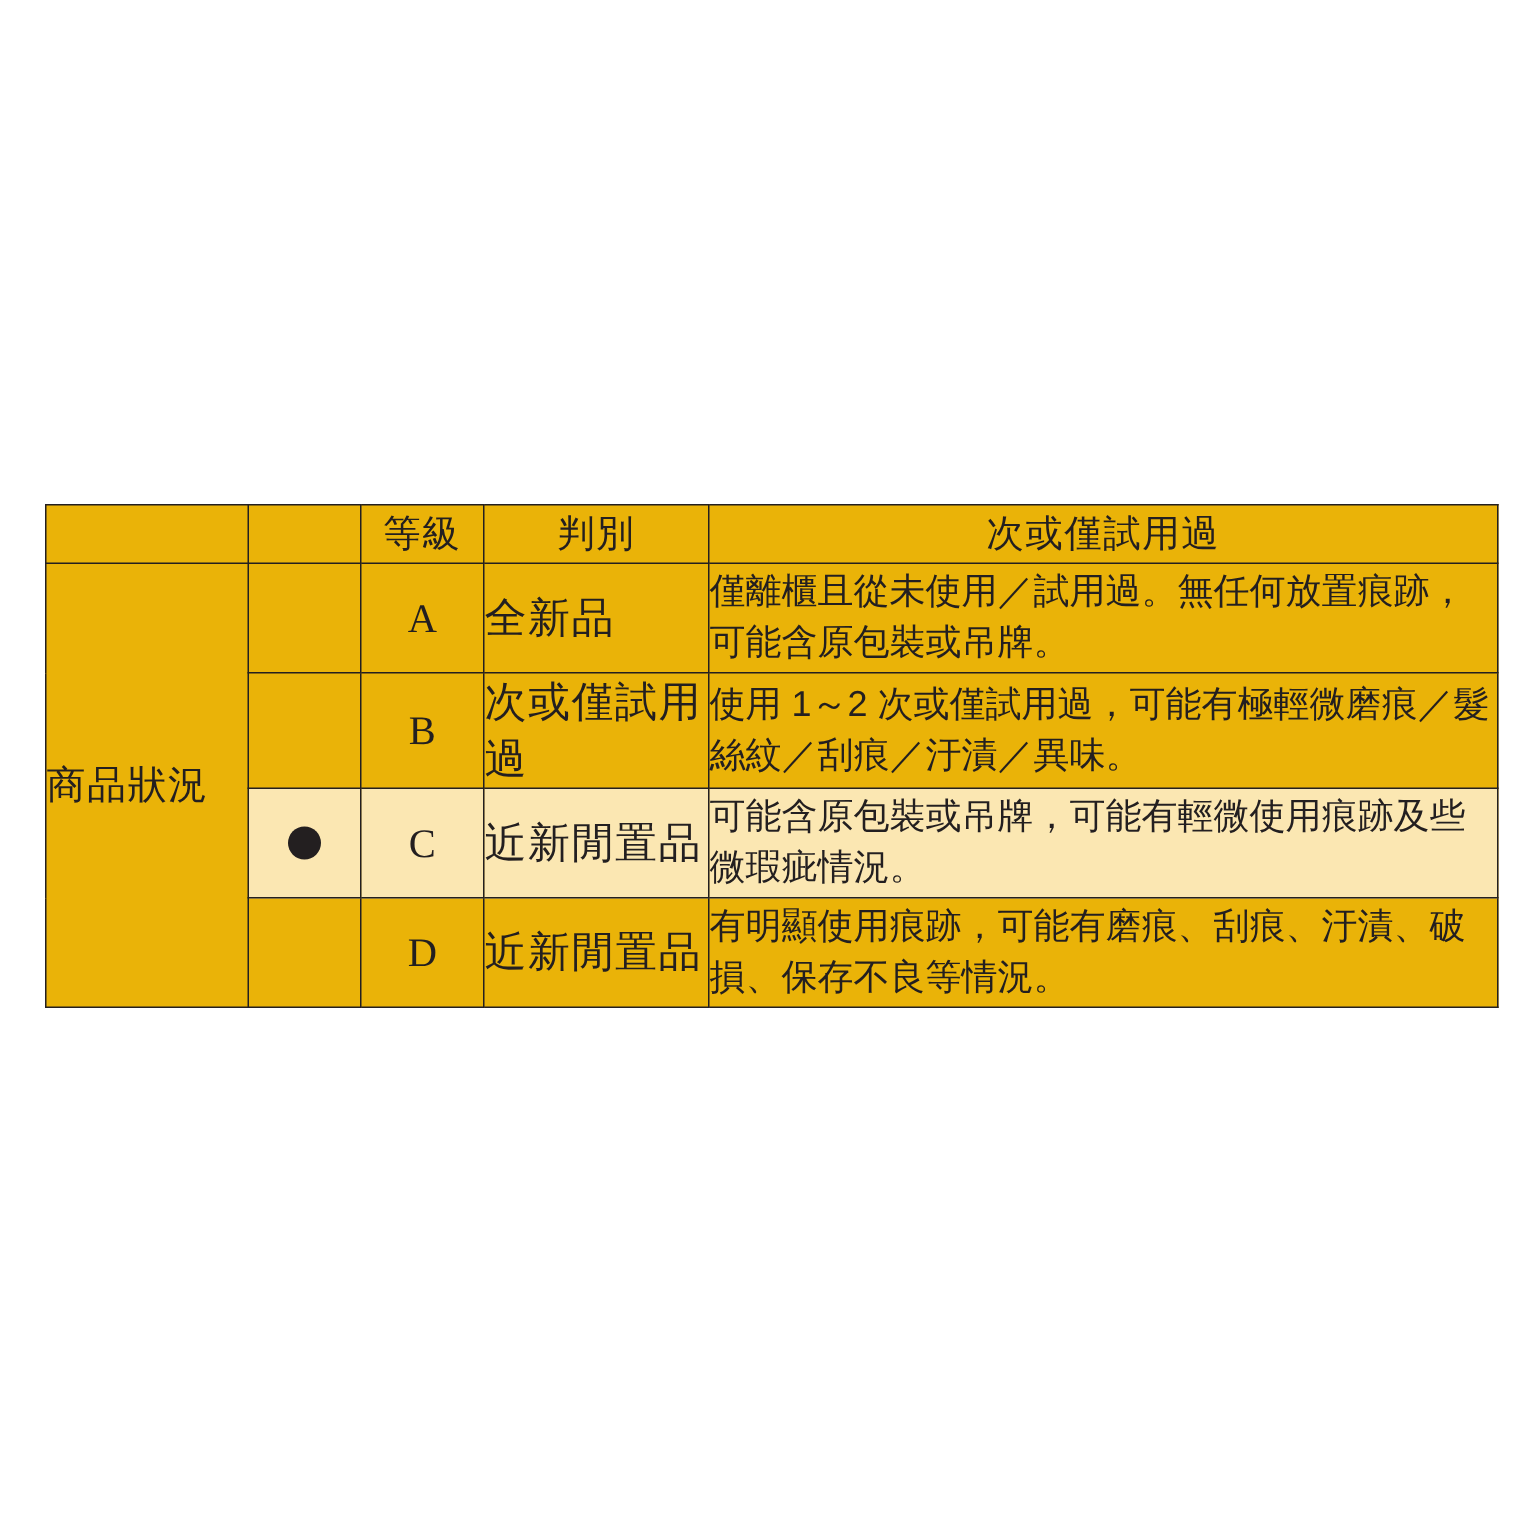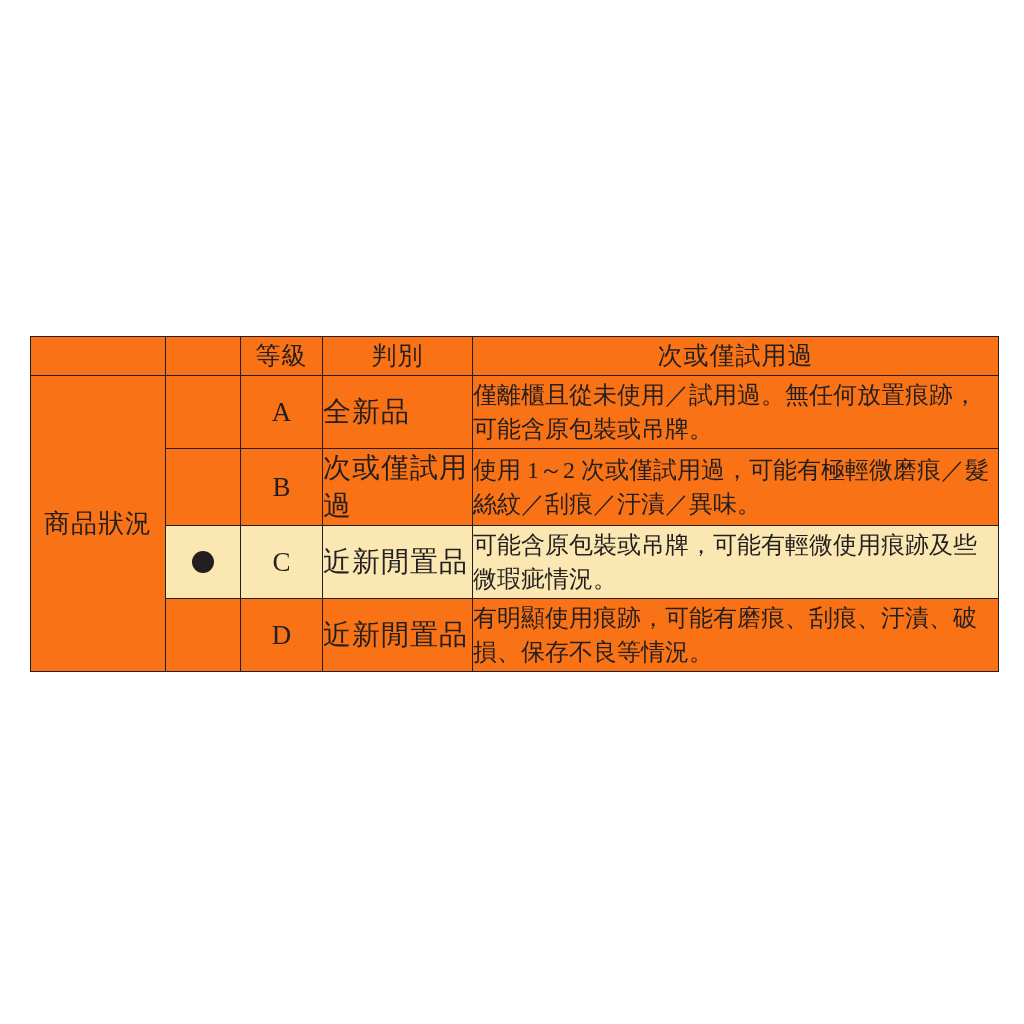--- a/index.html
+++ b/index.html
@@ -21,21 +21,21 @@
   .table-wrap {
     position: absolute;
     left: 30px;
     top: 336px;
     width: 968px;
   }
   table.cond-table {
     border-collapse: collapse;
     width: 968px;
     table-layout: fixed;
-    background: #f97316;
+    background: #eab308;
   }
   table.cond-table td,
   table.cond-table th {
     border: 1px solid #231f20;
     padding: 0;
     vertical-align: middle;
     color: #231f20;
     font-weight: normal;
   }
   
@@ -66,32 +66,32 @@
     font-weight: bold;
     letter-spacing: 1px;
   }
   .grade-letter {
     text-align: center;
     font-size: 27px;
     font-family: "Liberation Serif", "DejaVu Serif", serif;
     font-weight: normal;
   }
   .label-cell {
-    text-align: center;
+    text-align: left;
     font-size: 26px;
     font-family: Liberation Serif, serif;
     font-weight: bold;
     letter-spacing: 1px;
   }
   .desc-cell {
     text-align: left;
     font-size: 24px;
     line-height: 34px;
     padding: 4px 6px 4px 8px;
-    font-family: Liberation Serif, serif;
+    font-family: Liberation Sans, sans-serif;
     letter-spacing: 0px;
     word-break: break-all;
   }
   .highlight-row td {
     background: #fbe7b2;
   }
   .dot {
     display: block;
     width: 22px;
     height: 22px;

